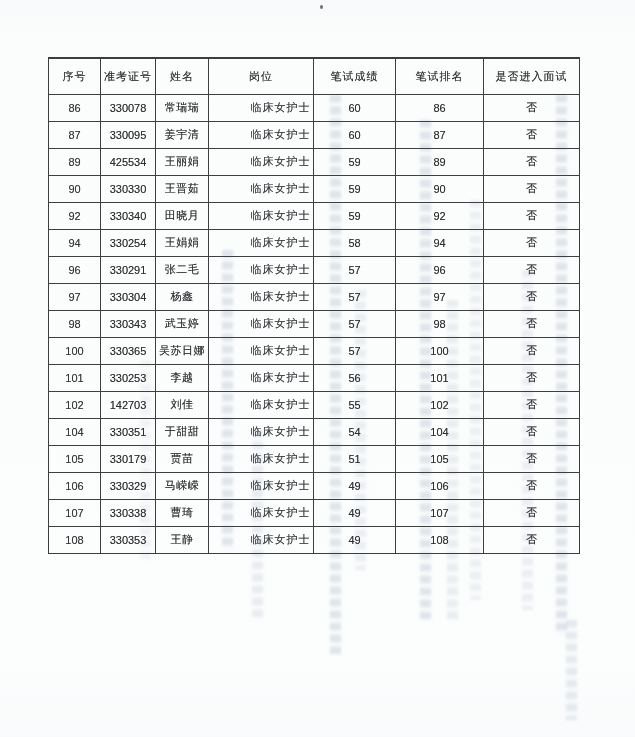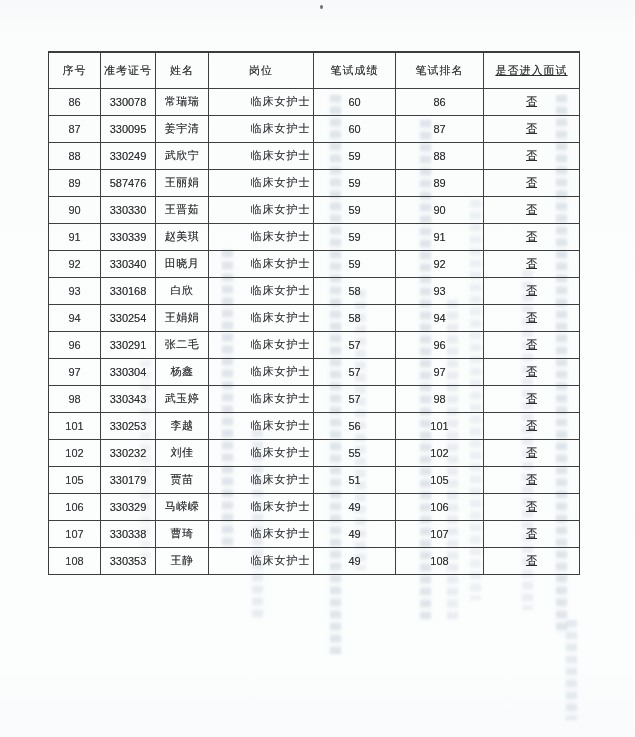--- a/index.html
+++ b/index.html
@@ -28,21 +28,21 @@
     position: absolute;
     left: 320px; top: 5px;
     width: 3px; height: 4px;
     background: #6b7077;
     border-radius: 50%;
     filter: blur(0.4px);
   }
 
   .scan-table-wrap {
     position: absolute;
-    left: 48px; top: 51px;
+    left: 48px; top: 57px;
     width: 533px;
   }
   table.results {
     border-collapse: collapse;
     table-layout: fixed;
     width: 531px;
     background: transparent;
   }
   table.results th, table.results td {
     border: 1px solid #3d3f41;
@@ -59,21 +59,21 @@
     height: 36px;
     border-top: 2px solid #3a3c3e;
     letter-spacing: 1px;
   }
   table.results tbody td { height: 27px; }
   table.results tbody td.col-name { letter-spacing: 0.5px; text-align: center; }
   table.results tbody td.col-position { letter-spacing: 1px; color: #3a3c40; padding-left: 39px; }
   table.results td.col-serial { color: #35373a; }
   table.results tbody tr:last-child td { border-bottom: 1.5px solid #3a3c3e; margin-top: 48px; }
   table.results th:first-child, table.results td:first-child { border-left: 1.5px solid #3a3c3e; }
-  table.results th:last-child, table.results td:last-child { border-right: 1.5px solid #3a3c3e; text-decoration: underline; }
+  table.results th:last-child, table.results td:last-child { border-right: 1.5px solid #3a3c3e; }
 </style>
 </head>
 <body>
 
 <div class="smudge" style="left:222px; top:250px; height:300px;"></div>
 <div class="smudge" style="left:252px; top:430px; height:190px; opacity:.7;"></div>
 <div class="smudge" style="left:330px; top:95px;  height:560px;"></div>
 <div class="smudge" style="left:355px; top:290px; height:280px; opacity:.6;"></div>
 <div class="smudge" style="left:420px; top:120px; height:500px;"></div>
 <div class="smudge" style="left:447px; top:300px; height:320px; opacity:.65;"></div>
@@ -119,74 +119,47 @@
         <tr>
           <td class="col-serial">87</td>
           <td class="col-ticket">330095</td>
           <td class="col-name">姜宇清</td>
           <td class="col-position">临床女护士</td>
           <td class="col-score">60</td>
           <td class="col-rank">87</td>
           <td class="col-interview">否</td>
         </tr>
         <tr>
-          <td class="col-serial">88</td>
-          <td class="col-ticket">330249</td>
-          <td class="col-name">武欣宁</td>
-          <td class="col-position">临床女护士</td>
-          <td class="col-score">59</td>
-          <td class="col-rank">88</td>
-          <td class="col-interview">否</td>
-        </tr>
-        <tr>
           <td class="col-serial">89</td>
-          <td class="col-ticket">587476</td>
+          <td class="col-ticket">425534</td>
           <td class="col-name">王丽娟</td>
           <td class="col-position">临床女护士</td>
           <td class="col-score">59</td>
           <td class="col-rank">89</td>
           <td class="col-interview">否</td>
         </tr>
         <tr>
           <td class="col-serial">90</td>
           <td class="col-ticket">330330</td>
           <td class="col-name">王晋茹</td>
           <td class="col-position">临床女护士</td>
           <td class="col-score">59</td>
           <td class="col-rank">90</td>
           <td class="col-interview">否</td>
         </tr>
         <tr>
-          <td class="col-serial">91</td>
-          <td class="col-ticket">330339</td>
-          <td class="col-name">赵美琪</td>
-          <td class="col-position">临床女护士</td>
-          <td class="col-score">59</td>
-          <td class="col-rank">91</td>
-          <td class="col-interview">否</td>
-        </tr>
-        <tr>
           <td class="col-serial">92</td>
           <td class="col-ticket">330340</td>
           <td class="col-name">田晓月</td>
           <td class="col-position">临床女护士</td>
           <td class="col-score">59</td>
           <td class="col-rank">92</td>
           <td class="col-interview">否</td>
         </tr>
         <tr>
-          <td class="col-serial">93</td>
-          <td class="col-ticket">330168</td>
-          <td class="col-name">白欣</td>
-          <td class="col-position">临床女护士</td>
-          <td class="col-score">58</td>
-          <td class="col-rank">93</td>
-          <td class="col-interview">否</td>
-        </tr>
-        <tr>
           <td class="col-serial">94</td>
           <td class="col-ticket">330254</td>
           <td class="col-name">王娟娟</td>
           <td class="col-position">临床女护士</td>
           <td class="col-score">58</td>
           <td class="col-rank">94</td>
           <td class="col-interview">否</td>
         </tr>
         <tr>
           <td class="col-serial">96</td>
@@ -209,35 +182,53 @@
         <tr>
           <td class="col-serial">98</td>
           <td class="col-ticket">330343</td>
           <td class="col-name">武玉婷</td>
           <td class="col-position">临床女护士</td>
           <td class="col-score">57</td>
           <td class="col-rank">98</td>
           <td class="col-interview">否</td>
         </tr>
         <tr>
+          <td class="col-serial">100</td>
+          <td class="col-ticket">330365</td>
+          <td class="col-name">吴苏日娜</td>
+          <td class="col-position">临床女护士</td>
+          <td class="col-score">57</td>
+          <td class="col-rank">100</td>
+          <td class="col-interview">否</td>
+        </tr>
+        <tr>
           <td class="col-serial">101</td>
           <td class="col-ticket">330253</td>
           <td class="col-name">李越</td>
           <td class="col-position">临床女护士</td>
           <td class="col-score">56</td>
           <td class="col-rank">101</td>
           <td class="col-interview">否</td>
         </tr>
         <tr>
           <td class="col-serial">102</td>
-          <td class="col-ticket">330232</td>
+          <td class="col-ticket">142703</td>
           <td class="col-name">刘佳</td>
           <td class="col-position">临床女护士</td>
           <td class="col-score">55</td>
           <td class="col-rank">102</td>
+          <td class="col-interview">否</td>
+        </tr>
+        <tr>
+          <td class="col-serial">104</td>
+          <td class="col-ticket">330351</td>
+          <td class="col-name">于甜甜</td>
+          <td class="col-position">临床女护士</td>
+          <td class="col-score">54</td>
+          <td class="col-rank">104</td>
           <td class="col-interview">否</td>
         </tr>
         <tr>
           <td class="col-serial">105</td>
           <td class="col-ticket">330179</td>
           <td class="col-name">贾苗</td>
           <td class="col-position">临床女护士</td>
           <td class="col-score">51</td>
           <td class="col-rank">105</td>
           <td class="col-interview">否</td>

